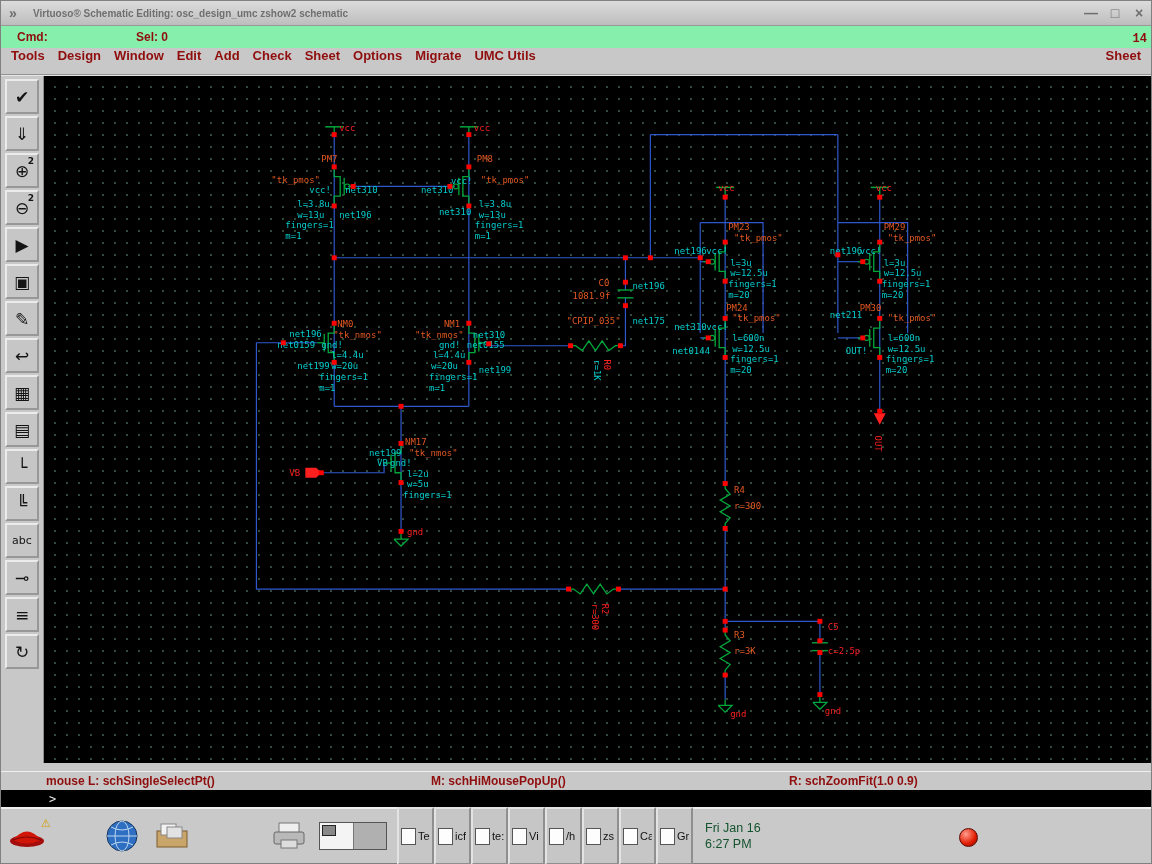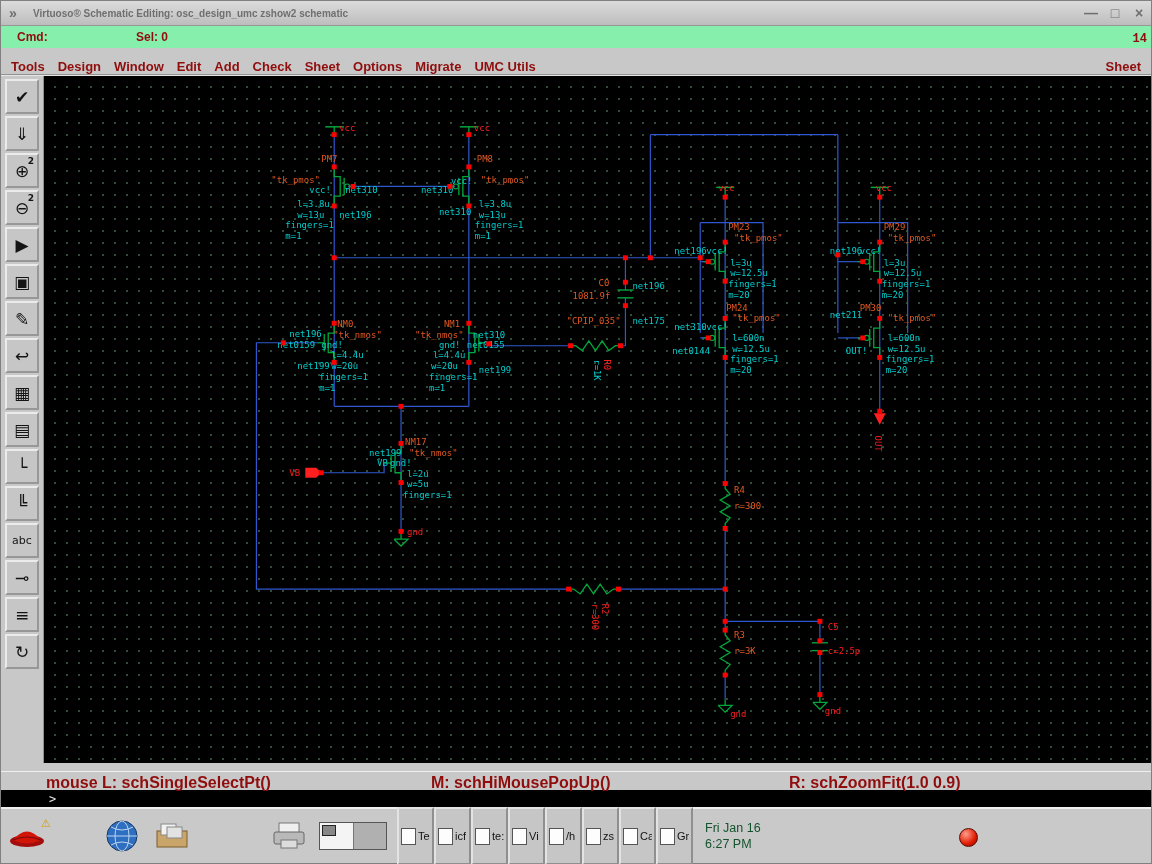--- a/index.html
+++ b/index.html
@@ -12,36 +12,36 @@
   .title{flex:1;color:#6f6f6f;font-weight:bold;font-size:10px;padding-left:8px;white-space:nowrap;overflow:hidden;}
   .tb-right{display:flex;}
 
   
   .cmdrow{height:22px;position:relative;background:#86efac;flex:0 0 auto;font-size:12px;font-weight:bold;color:#8f0d0d;}
   .cmdrow .cmd{position:absolute;left:16px;top:4px;}
   .cmdrow .sel{position:absolute;left:135px;top:4px;}
   .cmdrow .rv{position:absolute;right:4px;top:6px;font-family:Liberation Mono, monospace;}
 
   
-  .menubar{height:26px;display:flex;align-items:flex-end;padding:0 10px;border-bottom:2px groove #e6e6e6;color:#8f0d0d;font-weight:bold;font-size:13px;flex:0 0 auto;}
+  .menubar{height:26px;display:flex;align-items:flex-start;padding:0 10px;border-bottom:2px groove #e6e6e6;color:#8f0d0d;font-weight:bold;font-size:13px;flex:0 0 auto;}
   #menu-items{display:flex;}
   .menu-item{margin-right:13px;white-space:nowrap;}
   .menu-help{margin-left:auto;}
 
   
   .main{flex:1 1 auto;display:flex;min-height:0;}
   .tools{width:42px;flex:0 0 auto;background:#c8c8c8;border-right:1px solid #8f8f8f;display:flex;flex-direction:column;align-items:center;padding-top:2px;}
   .tbtn{width:34px;height:35px;margin:1px 0;background:#c6c6c6;border:2px outset #ebebeb;display:flex;align-items:center;justify-content:center;font-size:17px;color:#141414;position:relative;font-family:"DejaVu Sans",sans-serif;box-sizing:border-box;}
   .tbtn .badge{position:absolute;right:3px;top:1px;font-size:9px;font-weight:bold;}
   .tbtn .abc{font-size:11px;font-weight:normal;}
   .canvas{flex:1 1 auto;position:relative;background-color:#000;background-image:radial-gradient(circle,#314b3a 1px,transparent 1.4px);background-size:12px 12px;background-position:5px 5px;}
   .canvas svg{position:absolute;left:0;top:0;width:100%;height:100%;}
 
   
-  .mousebar{height:18px;background:#c8c8c8;border-top:1px solid #efefef;position:relative;font-size:16px;font-weight:bold;color:#8f0d0d;flex:0 0 auto;margin-top:8px;}
+  .mousebar{height:18px;background:#c8c8c8;border-top:1px solid #efefef;position:relative;font-size:12px;font-weight:bold;color:#8f0d0d;flex:0 0 auto;margin-top:8px;}
   .mousebar .ml{position:absolute;left:45px;top:2px;}
   .mousebar .mm{position:absolute;left:430px;top:2px;}
   .mousebar .mr{position:absolute;left:788px;top:2px;}
 
   
   .promptbar{height:17px;background:#000;color:#e8e8e8;font-family:"DejaVu Sans Mono",monospace;font-size:12px;display:flex;align-items:center;padding-left:48px;flex:0 0 auto;}
 
   
   .taskbar{height:54px;background:#c9c9c9;border-top:2px solid #efefef;display:flex;align-items:center;position:relative;flex:0 0 auto;}
   .launcher{display:flex;align-items:center;justify-content:center;}

